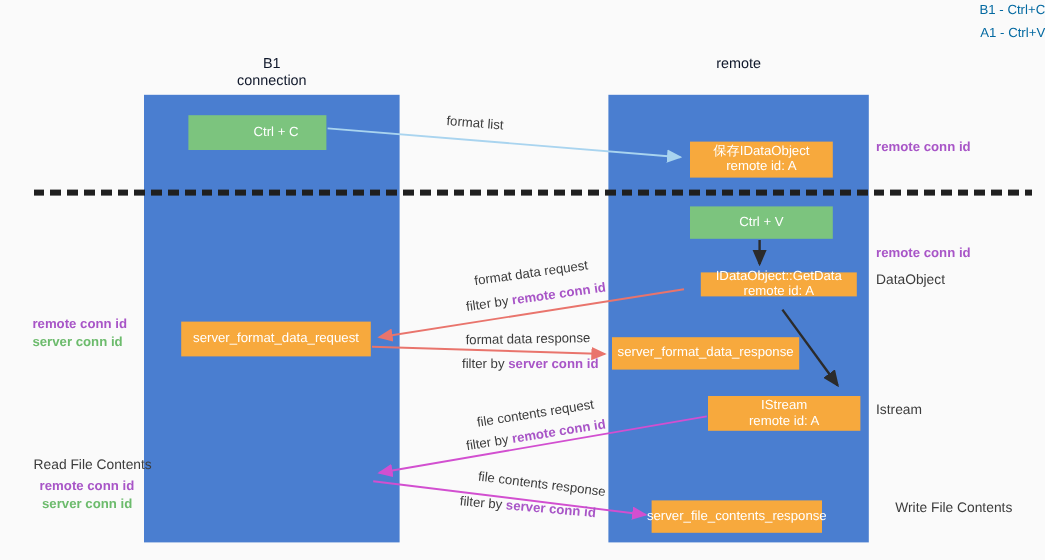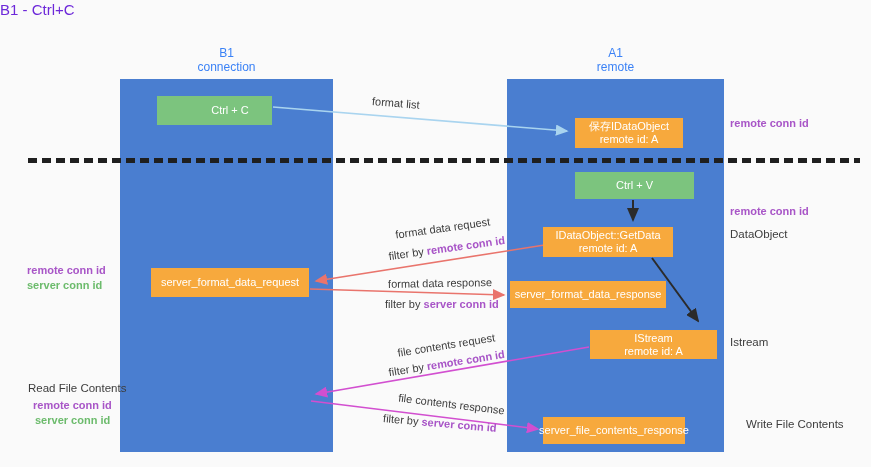--- a/index.html
+++ b/index.html
@@ -6,25 +6,25 @@
   body{
     font-family:"Liberation Sans","DejaVu Sans",sans-serif;
     background:#f4f4f4;
   }
   #canvas{
     position:relative;width:871px;height:467px;
     background:#fafafa;overflow:hidden;
   }
   .abs{position:absolute;}
   .title-block{
-    left:0;top:7;width:871px;text-align:left;
-    font-size:15px;line-height:19px;color:#6d28d9;
+    left:0;top:7;width:871px;text-align:right;
+    font-size:11px;line-height:19px;color:#0369a1;
   }
   .lane-header{
-    text-align:center;font-size:12px;line-height:14px;color:#3b82f6;
+    text-align:center;font-size:12px;line-height:14px;color:#0f172a;
   }
   .lane{
     background:#4a7ed0;
   }
   .dashed-sep{
     background:repeating-linear-gradient(90deg,#1f1f1f 0 9px,transparent 9px 14px);
   }
   .node{
     display:flex;flex-direction:column;align-items:center;justify-content:center;
     color:#ffffff;text-align:center;font-size:11px;line-height:13px;
@@ -43,28 +43,28 @@
   .annot.dark{color:#3c3c3c;font-size:11.5px;}
   svg{position:absolute;left:0;top:0;}
 </style>
 </head>
 <body>
 
 <div id="canvas">
 
   <div class="abs title-block">
     <div>B1 - Ctrl+C</div>
+    <div>A1 - Ctrl+V</div>
   </div>
 
   <div class="abs lane-header" style="left:120px;top:46px;width:213px;">
     <div>B1</div>
     <div>connection</div>
   </div>
   <div class="abs lane-header" style="left:507px;top:46px;width:217px;">
-    <div>A1</div>
     <div>remote</div>
   </div>
 
   <div class="abs lane" style="left:120px;top:79px;width:213px;height:373px;"></div>
   <div class="abs lane" style="left:507px;top:79px;width:217px;height:373px;"></div>
 
   <div class="abs dashed-sep" style="left:28px;top:158px;width:832px;height:5px;"></div>
 
   <svg width="871" height="467" viewBox="0 0 871 467">
     <defs>
@@ -87,30 +87,30 @@
     <line x1="570" y1="241" x2="316" y2="281" stroke="#e9746c" stroke-width="1.6" marker-end="url(#ah-red)"></line>
     <line x1="310" y1="289" x2="504" y2="295" stroke="#e9746c" stroke-width="1.6" marker-end="url(#ah-red)"></line>
     <line x1="589" y1="347" x2="316" y2="394" stroke="#d24fd0" stroke-width="1.6" marker-end="url(#ah-magenta)"></line>
     <line x1="311" y1="401" x2="538" y2="429" stroke="#d24fd0" stroke-width="1.6" marker-end="url(#ah-magenta)"></line>
   </svg>
 
   <div class="abs node green" style="left:157px;top:96px;width:115px;height:29px;padding-left:31px;">
     <span>Ctrl + C</span>
   </div>
 
-  <div class="abs node orange" style="left:575px;top:118px;width:108px;height:30px;">
+  <div class="abs node orange" style="left:575px;top:118px;width:119px;height:30px;">
     <span>保存IDataObject</span>
     <span>remote id: A</span>
   </div>
 
   <div class="abs node green" style="left:575px;top:172px;width:119px;height:27px;">
     <span>Ctrl + V</span>
   </div>
 
-  <div class="abs node orange" style="left:543px;top:227px;width:130px;height:30px;">
+  <div class="abs node orange" style="left:584px;top:227px;width:130px;height:20px;">
     <span>IDataObject::GetData</span>
     <span>remote id: A</span>
   </div>
 
   <div class="abs node orange" style="left:510px;top:281px;width:156px;height:27px;">
     <span>server_format_data_response</span>
   </div>
 
   <div class="abs node orange" style="left:151px;top:268px;width:158px;height:29px;">
     <span>server_format_data_request</span>

